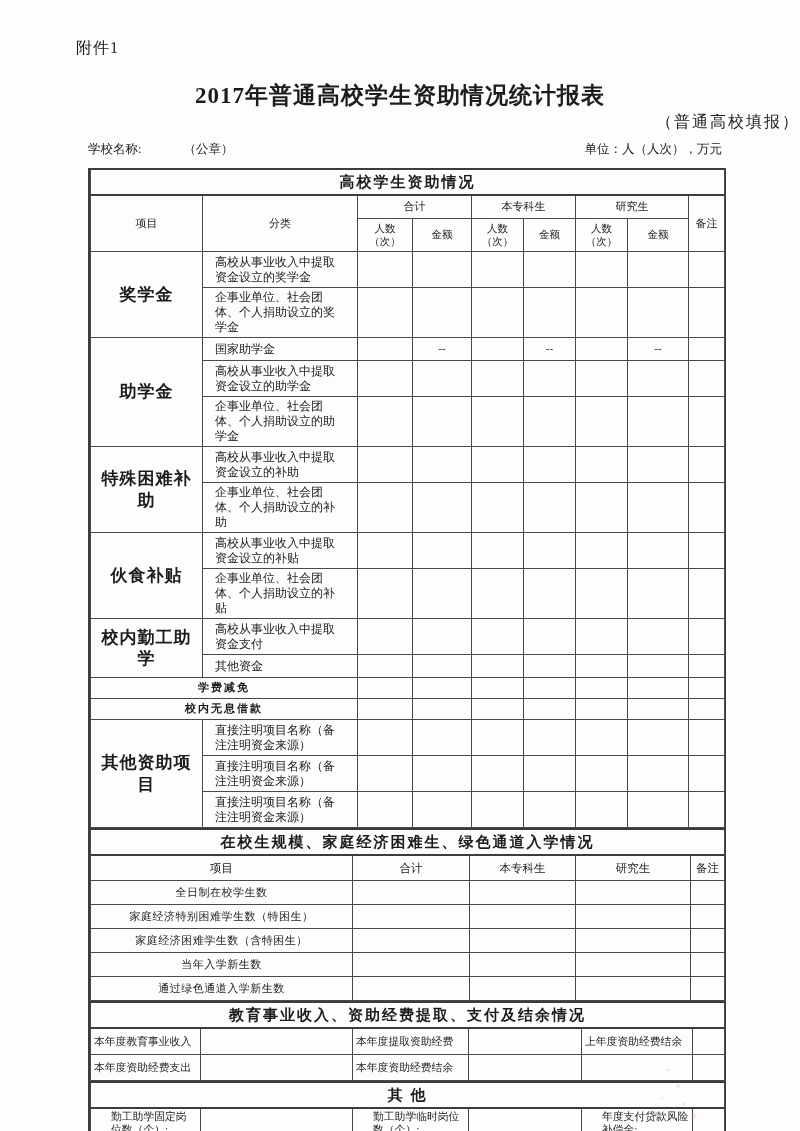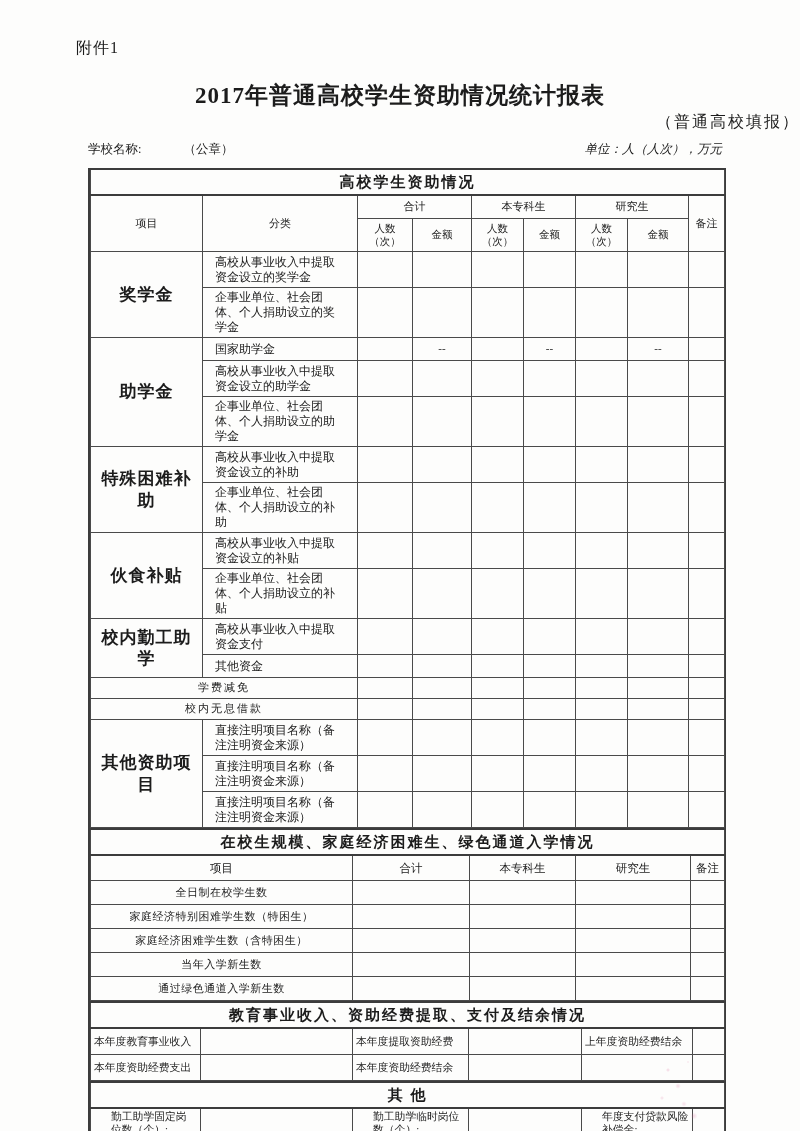--- a/index.html
+++ b/index.html
@@ -22,21 +22,21 @@
   .subtitle{
     position:absolute;left:0;top:112px;width:800px;
     text-align:right;font-size:16px;letter-spacing:2px;
   }
   .meta-line{
     position:absolute;left:88px;top:141px;width:634px;
     font-size:12.5px;
   }
   .meta-left{float:left;}
   .seal{margin-left:42px;}
-  .meta-right{float:right;font-style:italic;}
+  .meta-right{float:right;}
   .sheet{
     position:absolute;left:88px;top:168px;width:634px;
     border:2px solid #3c3c3c;
   }
   table{
     border-collapse:collapse;table-layout:fixed;width:634px;
   }
   td{
     border:1px solid #4a4a4a;
     font-size:11px;
@@ -47,21 +47,21 @@
   }
   tr.sec td{
     font-size:15px;font-weight:bold;height:22px;letter-spacing:2px;
     border-bottom:2px solid #3c3c3c;border-top:2px solid #3c3c3c;
   }
   table.first tr.sec td{border-top:none;}
   .t1 .ghead td{height:20px;}
   .t1 .shead td{height:30px;font-size:10.5px;}
   .item{font-weight:bold;font-size:17px;letter-spacing:1px;}
   .cat{text-align:left;font-size:12px;padding:2px 12px;}
-  .merged{font-weight:normal;letter-spacing:2px;}
+  .merged{font-weight:bold;letter-spacing:2px;}
   .h2{height:36px;}
   .h1{height:23px;}
   .hm{height:21px;}
   .t2 .head td{height:22px;font-size:11.5px;}
   .t2 .row td{height:21px;}
   .t2 .rowlabel{font-size:11px;letter-spacing:0.5px;}
   .t3 td{height:23px;}
   .t3 .lbl, .t4 .lbl{text-align:left;font-size:10.8px;padding:1px 3px;}
   .t4 .big{height:36px;vertical-align:top;padding-left:20px;}
   .smudge{

